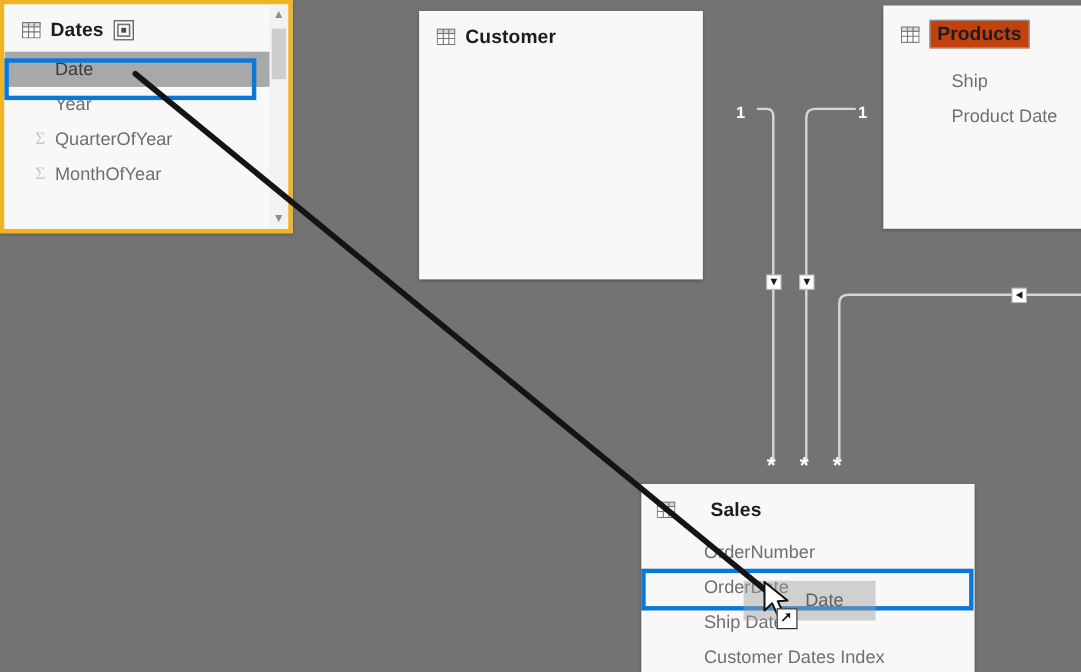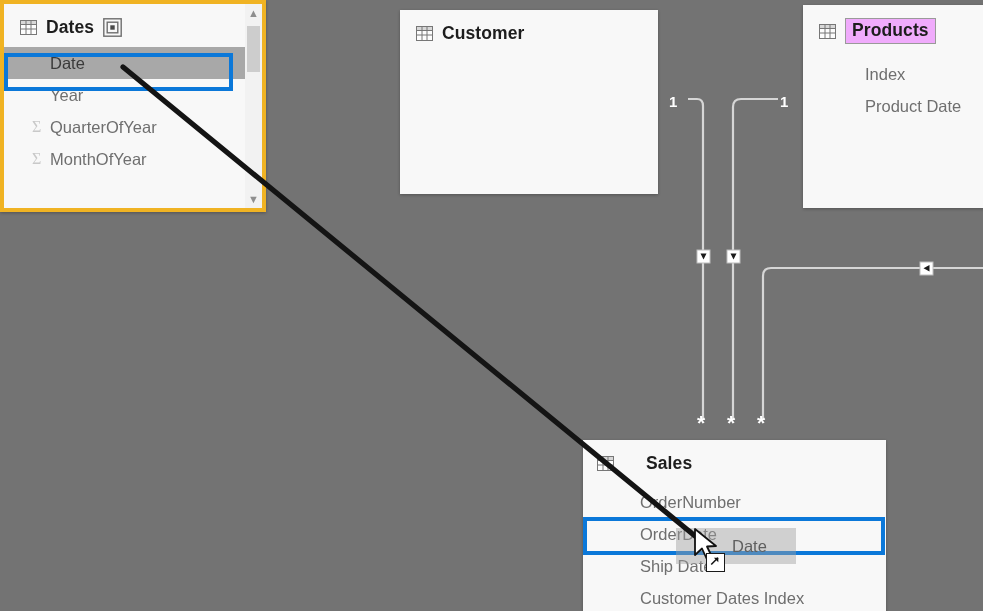--- a/index.html
+++ b/index.html
@@ -62,21 +62,21 @@
   .tcard-title {
     font-size: 17.5px;
     font-weight: bold;
     color: #1d1d1d;
     letter-spacing: 0.1px;
     white-space: nowrap;
   }
   .title-focus {
     border: 1px solid #9a9a9a;
     padding: 1px 6px 2px 6px;
-    background: #f0abfc;
+    background: #c2410c;
   }
   .grid-icon {
     width: 17px; height: 15px;
     flex: 0 0 auto;
     display: block;
   }
   .date-badge {
     width: 19px; height: 19px;
     flex: 0 0 auto;
     display: block;
@@ -148,21 +148,21 @@
   }
   .vscroll .thumb {
     position: absolute;
     left: 2px; right: 2px;
     top: 22px;
     height: 46px;
     background: #cdcdcd;
   }
 
   
-  #card-customer { left: 400px; top: 10px; width: 258px; height: 184px; }
+  #card-customer { left: 381px; top: 10px; width: 258px; height: 244px; }
   
   #card-products { left: 803px; top: 5px; width: 190px; height: 203px; }
   
   #card-sales { left: 583px; top: 440px; width: 303px; height: 176px; }
   #card-sales .field { padding-left: 57px; }
   #card-sales .tcard-head { padding-left: 14px; gap: 32px; }
 
   
   #drag-ghost {
     position: absolute;
@@ -299,21 +299,21 @@
         <rect x="0.5" y="0.5" width="16" height="14" fill="#fdfdfd" stroke="#777"></rect>
         <rect x="0.5" y="0.5" width="16" height="4" fill="#d8d8d8" stroke="#777"></rect>
         <line x1="6" y1="0.5" x2="6" y2="14.5" stroke="#777"></line>
         <line x1="11" y1="0.5" x2="11" y2="14.5" stroke="#777"></line>
         <line x1="0.5" y1="9" x2="16.5" y2="9" stroke="#777"></line>
       </svg>
       <span class="tcard-title title-focus">Products</span>
     </div>
     <div class="fields" style="padding-top:8px;">
       <div class="field" style="padding-left:62px;">
-        <span>Index</span>
+        <span>Ship</span>
       </div>
       <div class="field" style="padding-left:62px;">
         <span>Product Date</span>
       </div>
     </div>
   </div>
 
   <div class="tcard" id="card-sales">
     <div class="tcard-head">
       <svg class="grid-icon" viewBox="0 0 17 15">

